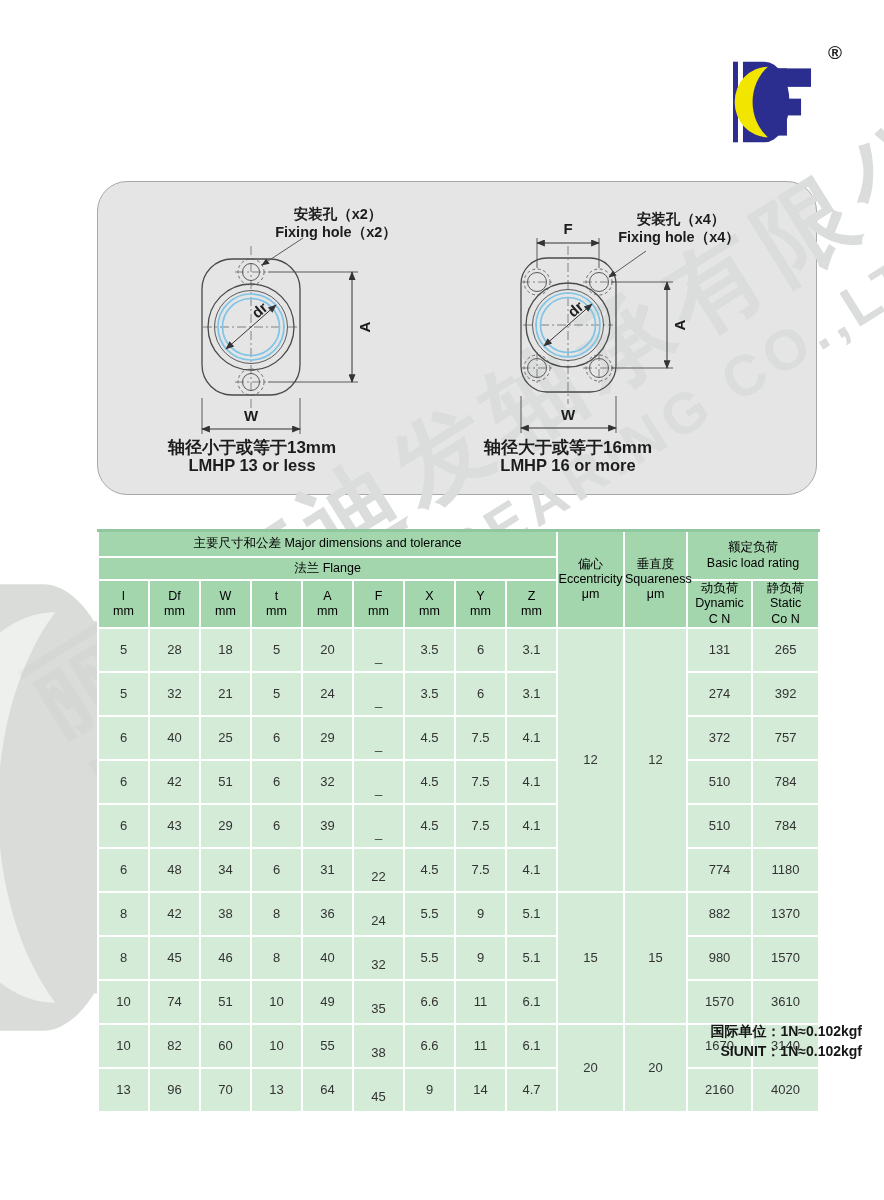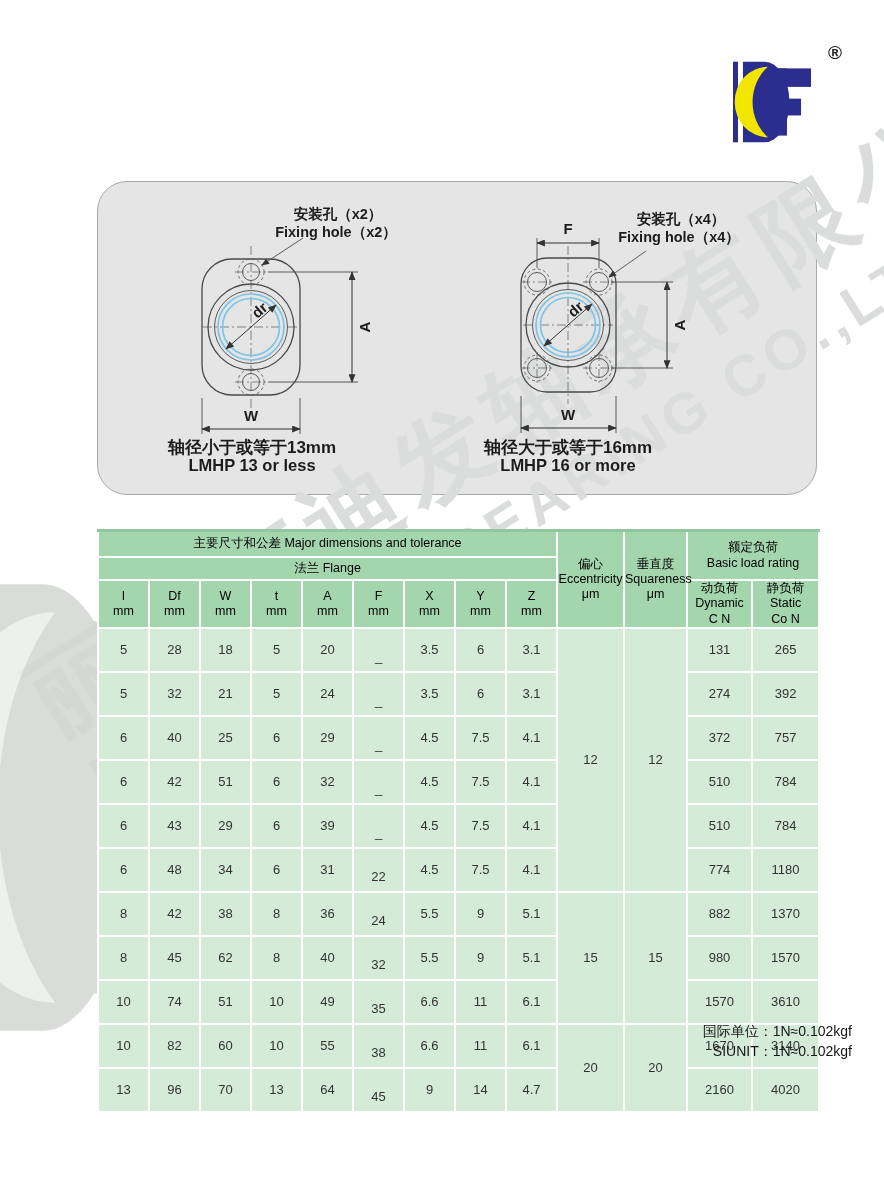--- a/index.html
+++ b/index.html
@@ -46,22 +46,22 @@
   .dim-table td{background:#d4ebd8;color:#333;}
   .dim-table th,.dim-table td{border:2px solid #fff;text-align:center;vertical-align:middle;
              font-size:12.5px;line-height:1.22;padding:0;}
   .dim-table td{font-size:13px;height:36px;}
   .hrow1 th{height:24px;}
   .hrow2 th{height:21px;}
   .hrow3 th{height:40px;}
   .dim-table td.f-col{vertical-align:bottom;padding-bottom:6px;}
 
   
-  .footnote{position:absolute;right:32px;top:1022px;text-align:right;z-index:2;
-            font-size:14px;font-weight:400;color:#161616;line-height:1.4;}
+  .footnote{position:absolute;right:22px;top:1022px;text-align:right;z-index:2;
+            font-size:14px;font-weight:700;color:#161616;line-height:1.4;}
 </style>
 </head>
 <body>
 
 <div class="page">
 
   <div class="wm wm-cn">丽水市迪发轴承有限公司</div>
   <div class="wm wm-en">LISHUI DIFA BEARING CO.,LTD.</div>
   <svg class="wm-logo" viewBox="0 0 100 100" preserveAspectRatio="none">
     <rect x="0" y="2" width="6" height="96" fill="#d3d6d3"></rect>
@@ -361,21 +361,21 @@
           <td>9</td>
           <td>5.1</td>
           <td rowspan="3">15</td>
           <td rowspan="3">15</td>
           <td>882</td>
           <td>1370</td>
         </tr>
         <tr>
           <td>8</td>
           <td>45</td>
-          <td>62</td>
+          <td>46</td>
           <td>8</td>
           <td>40</td>
           <td class="f-col">32</td>
           <td>5.5</td>
           <td>9</td>
           <td>5.1</td>
           <td>980</td>
           <td>1570</td>
         </tr>
         <tr>

